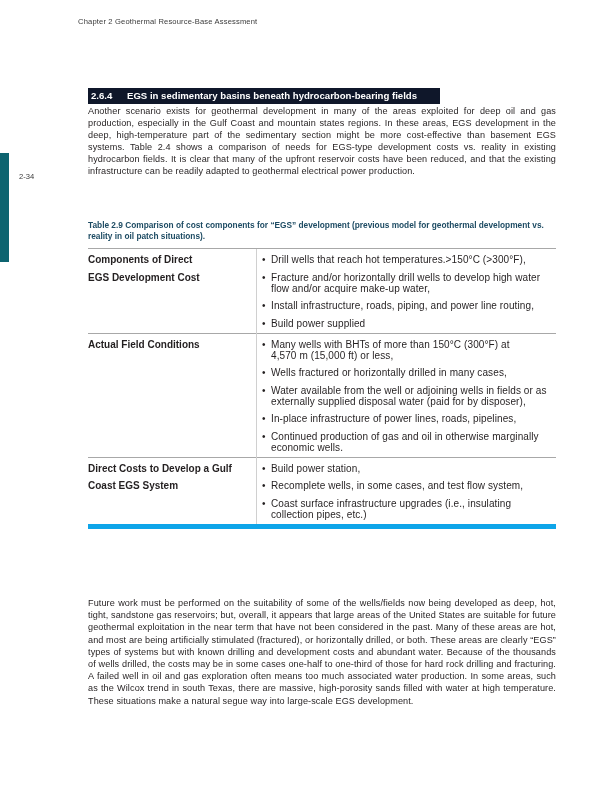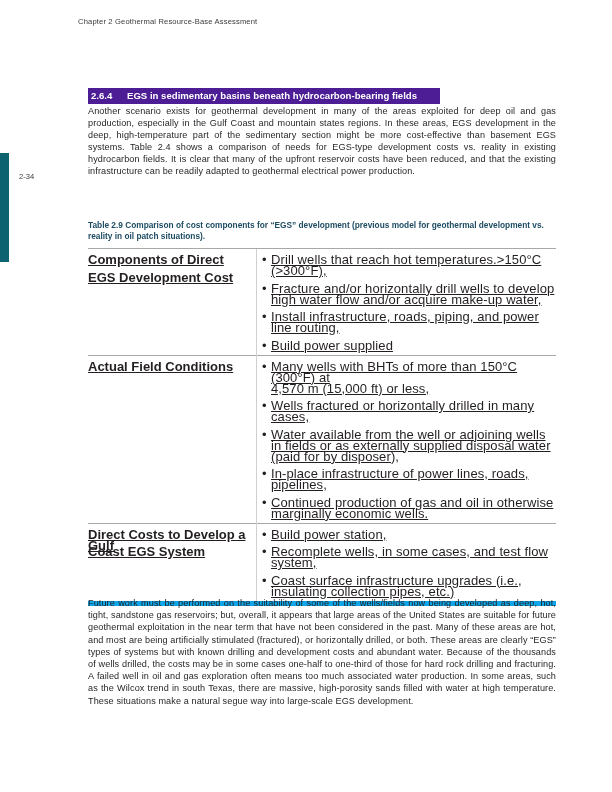--- a/index.html
+++ b/index.html
@@ -38,21 +38,21 @@
       font-size: 7.6px;
       color: #3a3a3a;
       text-align: center;
     }
     .section-heading {
       position: absolute;
       left: 88px;
       top: 88px;
       width: 352px;
       height: 16px;
-      background: #4c1d95;
+      background: #0f172a;
       color: #ffffff;
       font-weight: bold;
       font-size: 9.6px;
       line-height: 16px;
       box-sizing: border-box;
       padding-left: 3px;
       white-space: nowrap;
       overflow: hidden;
     }
     .section-heading .num {
@@ -81,24 +81,23 @@
       line-height: 11.3px;
       font-weight: bold;
       color: #1d4b63;
     }
     .cost-table {
       position: absolute;
       left: 88px;
       top: 248px;
       width: 468px;
       border-collapse: collapse;
-      font-size: 13px;
+      font-size: 10px;
       line-height: 11px;
       color: #231f20;
-      text-decoration: underline;
     }
     .cost-table td {
       vertical-align: top;
       padding: 0;
     }
     .cost-table tr.group td {
       border-top: 1px solid #a8a8a8;
     }
     .cost-table tr.group-last td {
       border-bottom: 5px solid #0ea5e9;

